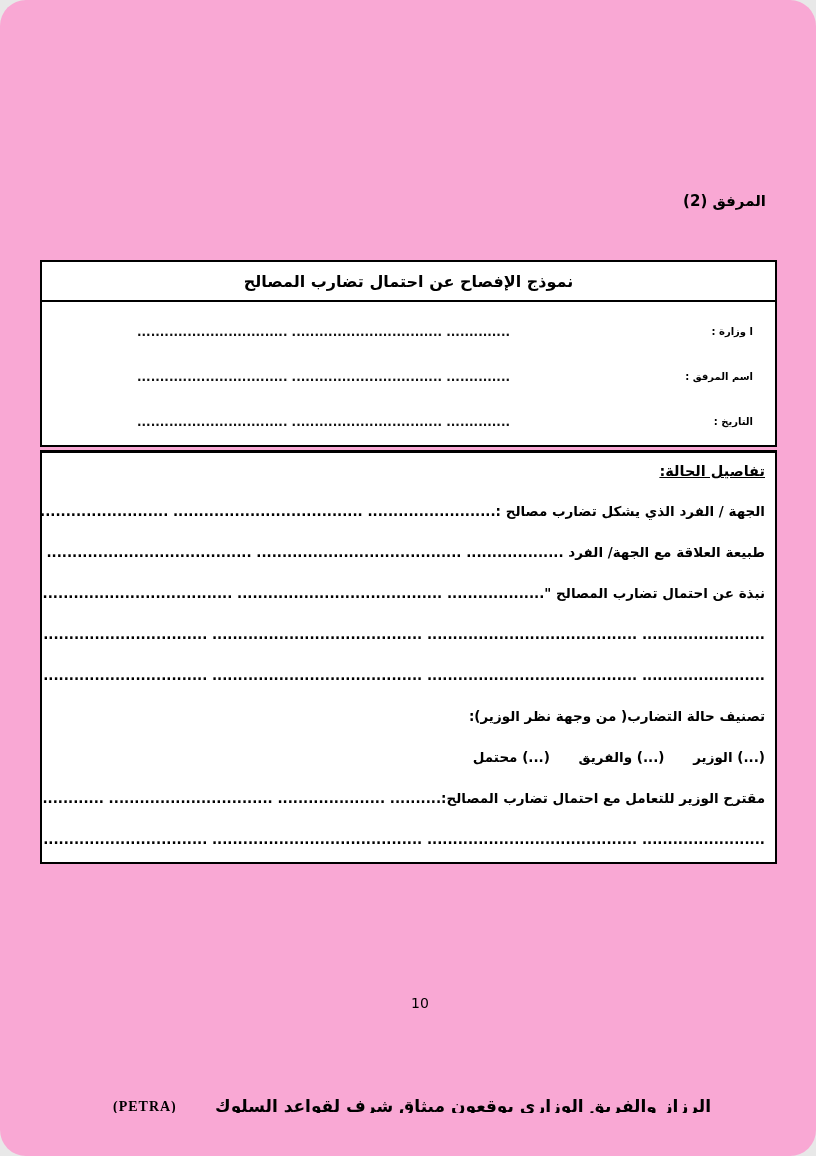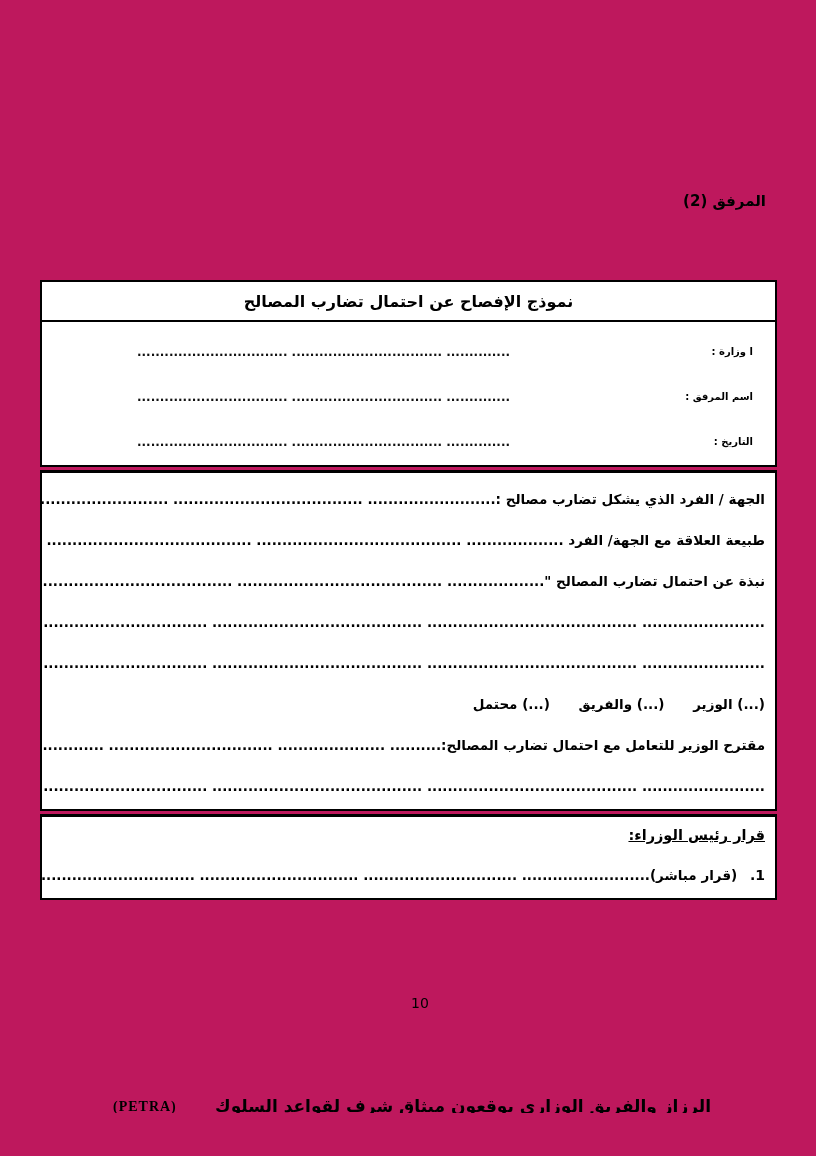--- a/index.html
+++ b/index.html
@@ -1,31 +1,32 @@
 <!DOCTYPE html>
 <html><head>
 <meta charset="utf-8">
 <style>
   * { margin:0; padding:0; box-sizing:border-box; }
   html,body { background:#e8e8e8; }
   .doc {
     position:relative;
     width:816px; height:1156px;
-    background:#be185d;
+    background:#f9a8d4;
     margin:0 auto;
     font-family:"DejaVu Sans", sans-serif;
     color:#000;
     overflow:hidden;
+    border-radius:26px;
   }
   .attachment {
     position:absolute; top:192px; right:50px;
     direction:rtl;
     font-size:15px; font-weight:700;
   }
-  .form { position:absolute; top:280px; left:40px; width:737px; }
+  .form { position:absolute; top:260px; left:40px; width:737px; }
   .box { border:2px solid #000; background:#fff; }
   .box + .box { margin-top:3px; border-top-width:3px; }
 
   
   .title-row {
     height:40px; border-bottom:2px solid #000;
     display:flex; align-items:center; justify-content:center;
     direction:rtl;
     font-size:16px; font-weight:700;
   }
@@ -92,41 +93,36 @@
           <span class="f-label">اسم المرفق :</span>
         </div>
         <div class="field-row">
           <span class="f-dots">................................. ................................. .................................</span>
           <span class="f-label">التاريخ :</span>
         </div>
       </div>
     </div>
 
     <div class="box sect">
+      <div class="d-heading">تفاصيل الحالة:</div>
       <div class="line">الجهة / الفرد الذي يشكل تضارب مصالح :......................... ..................................... ........................................</div>
       <div class="line">طبيعة العلاقة مع الجهة/ الفرد ................... ........................................ ........................................ ...................</div>
       <div class="line">نبذة عن احتمال تضارب المصالح "................... ........................................ ........................................ ..................</div>
       <div class="line">........................ ......................................... ......................................... ......................................... ........................</div>
       <div class="line">........................ ......................................... ......................................... ......................................... ........................</div>
+      <div class="line">تصنيف حالة التضارب( من وجهة نظر الوزير):</div>
       <div class="line options">
         <span>(...) الوزير</span>
         <span>(...) والفريق</span>
         <span>(...) محتمل</span>
       </div>
       <div class="line">مقترح الوزير للتعامل مع احتمال تضارب المصالح:.......... ..................... ................................ ............................</div>
       <div class="line">........................ ......................................... ......................................... ......................................... ........................</div>
     </div>
 
-    <div class="box sect">
-      <div class="d-heading">قرار رئيس الوزراء:</div>
-      <div class="line decision-item">
-        <span class="num">1.</span>
-        <span class="itxt">(قرار مباشر)......................... .............................. ............................... ..............................</span>
-      </div>
-    </div>
 
   </div>
 
   <div class="page-number">10</div>
 
   <div class="footer">
     <span class="headline">الرزاز والفريق الوزاري يوقعون ميثاق شرف لقواعد السلوك</span>
     <span class="agency">(PETRA)</span>
   </div>
 

